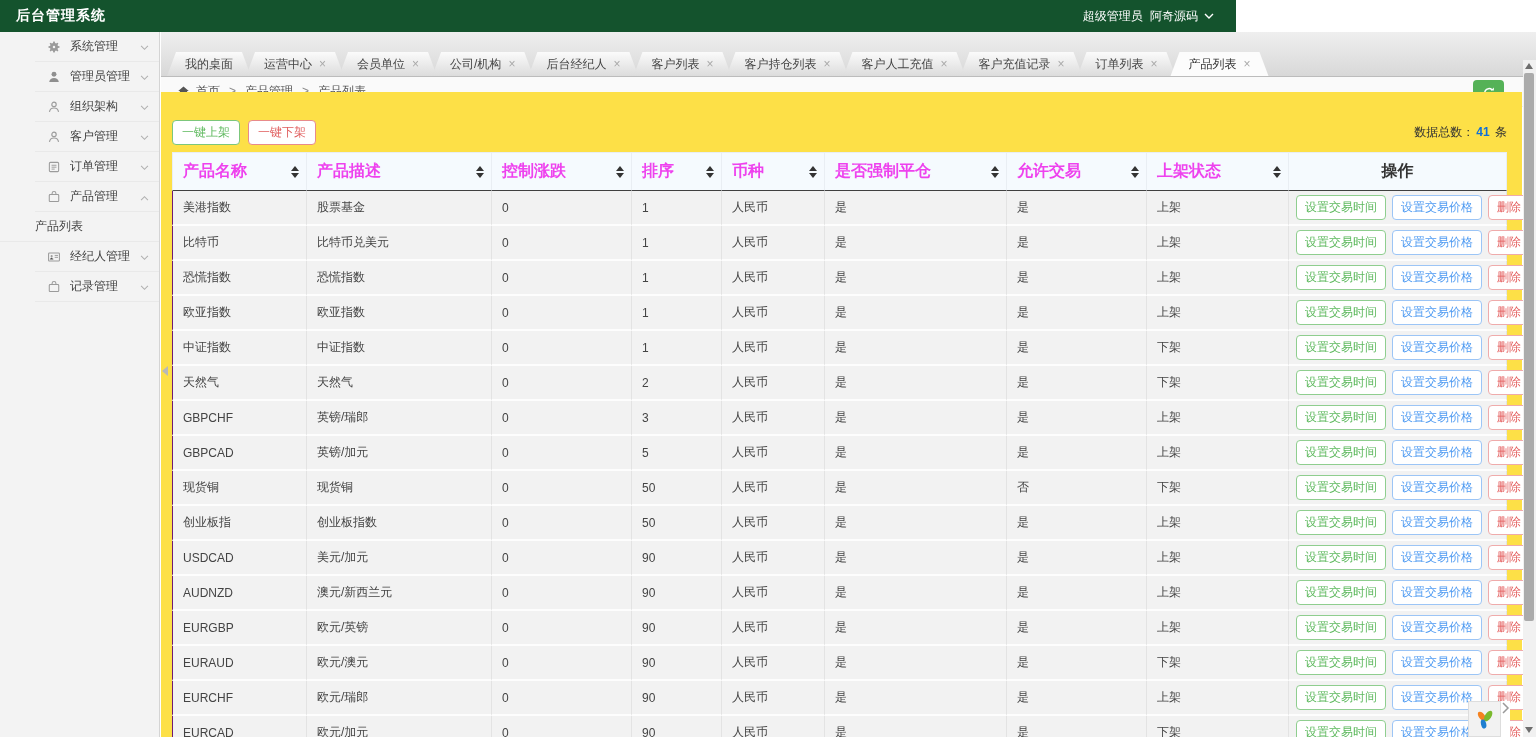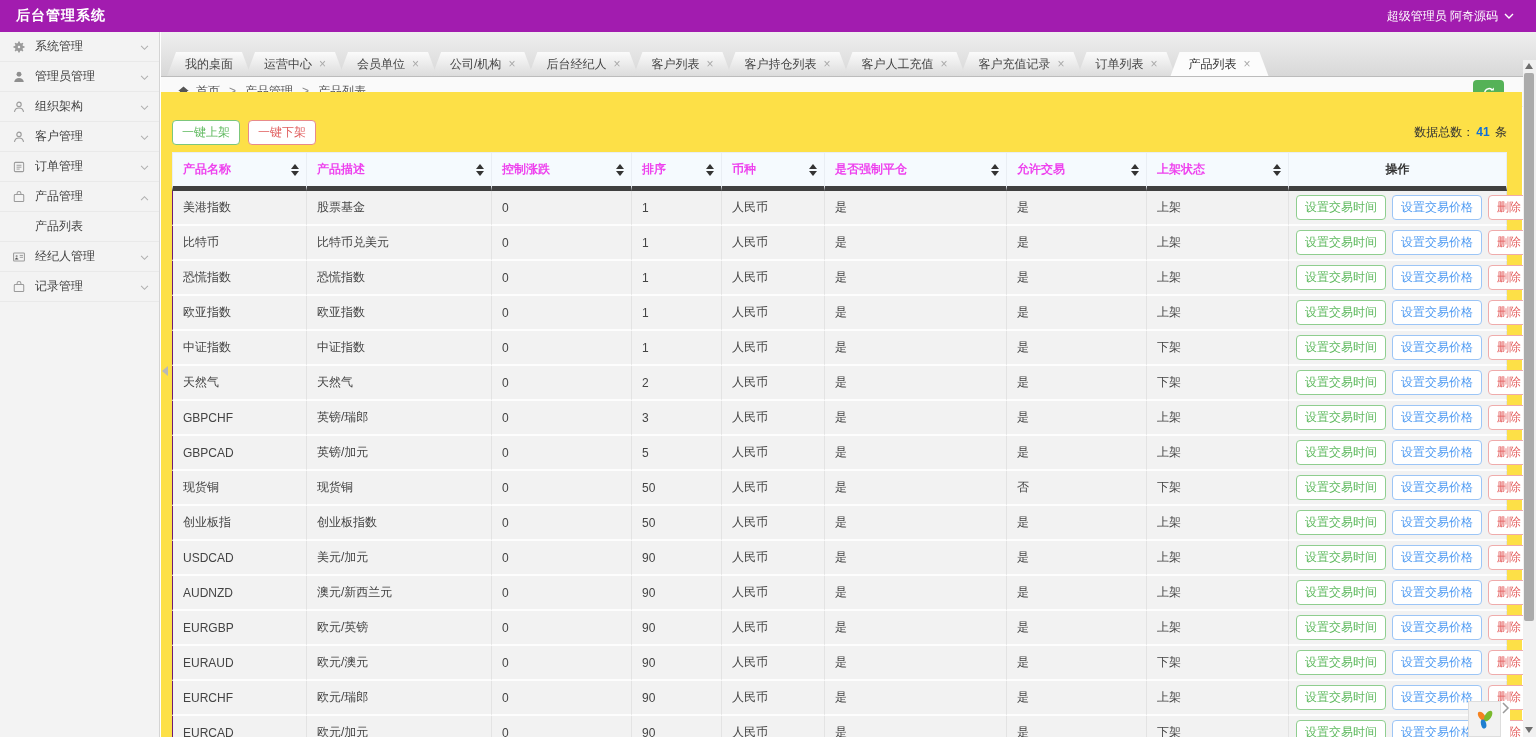--- a/index.html
+++ b/index.html
@@ -1,30 +1,30 @@
 <!DOCTYPE html>
 <html><head>
 <meta charset="utf-8">
 <style>
   * { margin:0; padding:0; box-sizing:border-box; }
   html,body { width:1536px; height:737px; overflow:hidden;
     font-family:"Liberation Sans","DejaVu Sans",sans-serif; background:#fff; }
 
   
-  .topbar { position:absolute; top:0; left:0; width:1536px; height:32px;
-    background:#a21caf; color:#fff; display:flex; align-items:center; z-index:50; }
+  .topbar { position:absolute; top:0; left:0; width:1236px; height:32px;
+    background:#14532d; color:#fff; display:flex; align-items:center; z-index:50;font-family:Liberation Mono, monospace; }
   .topbar .title { font-size:14px; font-weight:bold; padding-left:16px; letter-spacing:1px; }
   .topbar .user-area { margin-left:auto; display:flex; align-items:center; gap:6px;
     padding-right:22px; font-size:12px; cursor:pointer; }
 
   
   .sidebar { position:absolute; top:32px; left:0; width:160px; bottom:0;
     background:#f3f3f3; border-right:1px solid #d4d4d4; }
   .side-item { height:30px; display:flex; align-items:center; padding:0 10px 0 12px;
-    font-size:12px; color:#3f3f3f; border-bottom:1px solid #e9e9e9; cursor:pointer; background:#f3f3f3; }
+    font-size:12px; color:#3f3f3f; border-bottom:1px solid #e9e9e9; cursor:pointer; background:#f3f3f3;margin-left:35px; }
   .side-item .s-ico { width:15px; height:15px; margin-right:8px; flex:0 0 15px; display:flex; align-items:center; }
   .side-item .chev { margin-left:auto; opacity:.75; }
   .side-sub { height:30px; display:flex; align-items:center; padding-left:35px;
     font-size:12px; color:#454545; border-bottom:1px solid #e9e9e9; cursor:pointer; }
 
   
   .collapse-handle { position:absolute; left:160px; top:352px; width:10px; height:38px;
     display:flex; align-items:center; justify-content:center; cursor:pointer; z-index:40; }
   .collapse-handle .tri { width:0; height:0; border-top:5px solid transparent;
     border-bottom:5px solid transparent; border-right:6px solid #b9b9b9; }
@@ -54,22 +54,22 @@
 
   .toolbar { display:flex; align-items:center; height:22px; margin-bottom:9px; }
   .btn-outline { background:#fff; border:1px solid; border-radius:4px; font-size:12px;
     padding:3px 9px; cursor:pointer; margin-right:8px; }
   .btn-green { color:#5eb95e; border-color:#7cc77c; }
   .btn-red   { color:#e05d5d; border-color:#e88b8b; }
   .total { margin-left:auto; font-size:12px; color:#333; }
   .total b { color:#0e6fd8; font-weight:bold; padding:0 2px; }
 
   table { width:100%; border-collapse:separate; border-spacing:0; table-layout:fixed; }
-  th { background:#f5fafe; color:#ee42ee; font-size:12px; font-weight:bold; text-align:left;
-    padding:8px 10px; border-bottom:5px solid #404040; border-right:1px solid #e9eef3;
+  th { background:#f5fafe; color:#ee42ee; font-size:16px; font-weight:bold; text-align:left;
+    padding:8px 10px; border-bottom:1px solid #404040; border-right:1px solid #e9eef3;
     border-top:1px solid #e9eef3; position:relative; white-space:nowrap; cursor:pointer; }
   th:first-child { border-left:1px solid #e9eef3; }
   th.op-col { color:#333; text-align:center; cursor:default; }
   .sorter { position:absolute; right:7px; top:50%; transform:translateY(-50%);
     display:flex; flex-direction:column; gap:2px; }
   .sorter i { width:0; height:0; border-left:4px solid transparent; border-right:4px solid transparent; display:block; }
   .sorter .up { border-bottom:5px solid #333; }
   .sorter .dn { border-top:5px solid #333; }
 
   td { background:#f2f2f2; font-size:12px; color:#444; padding:0 10px; height:35px;

